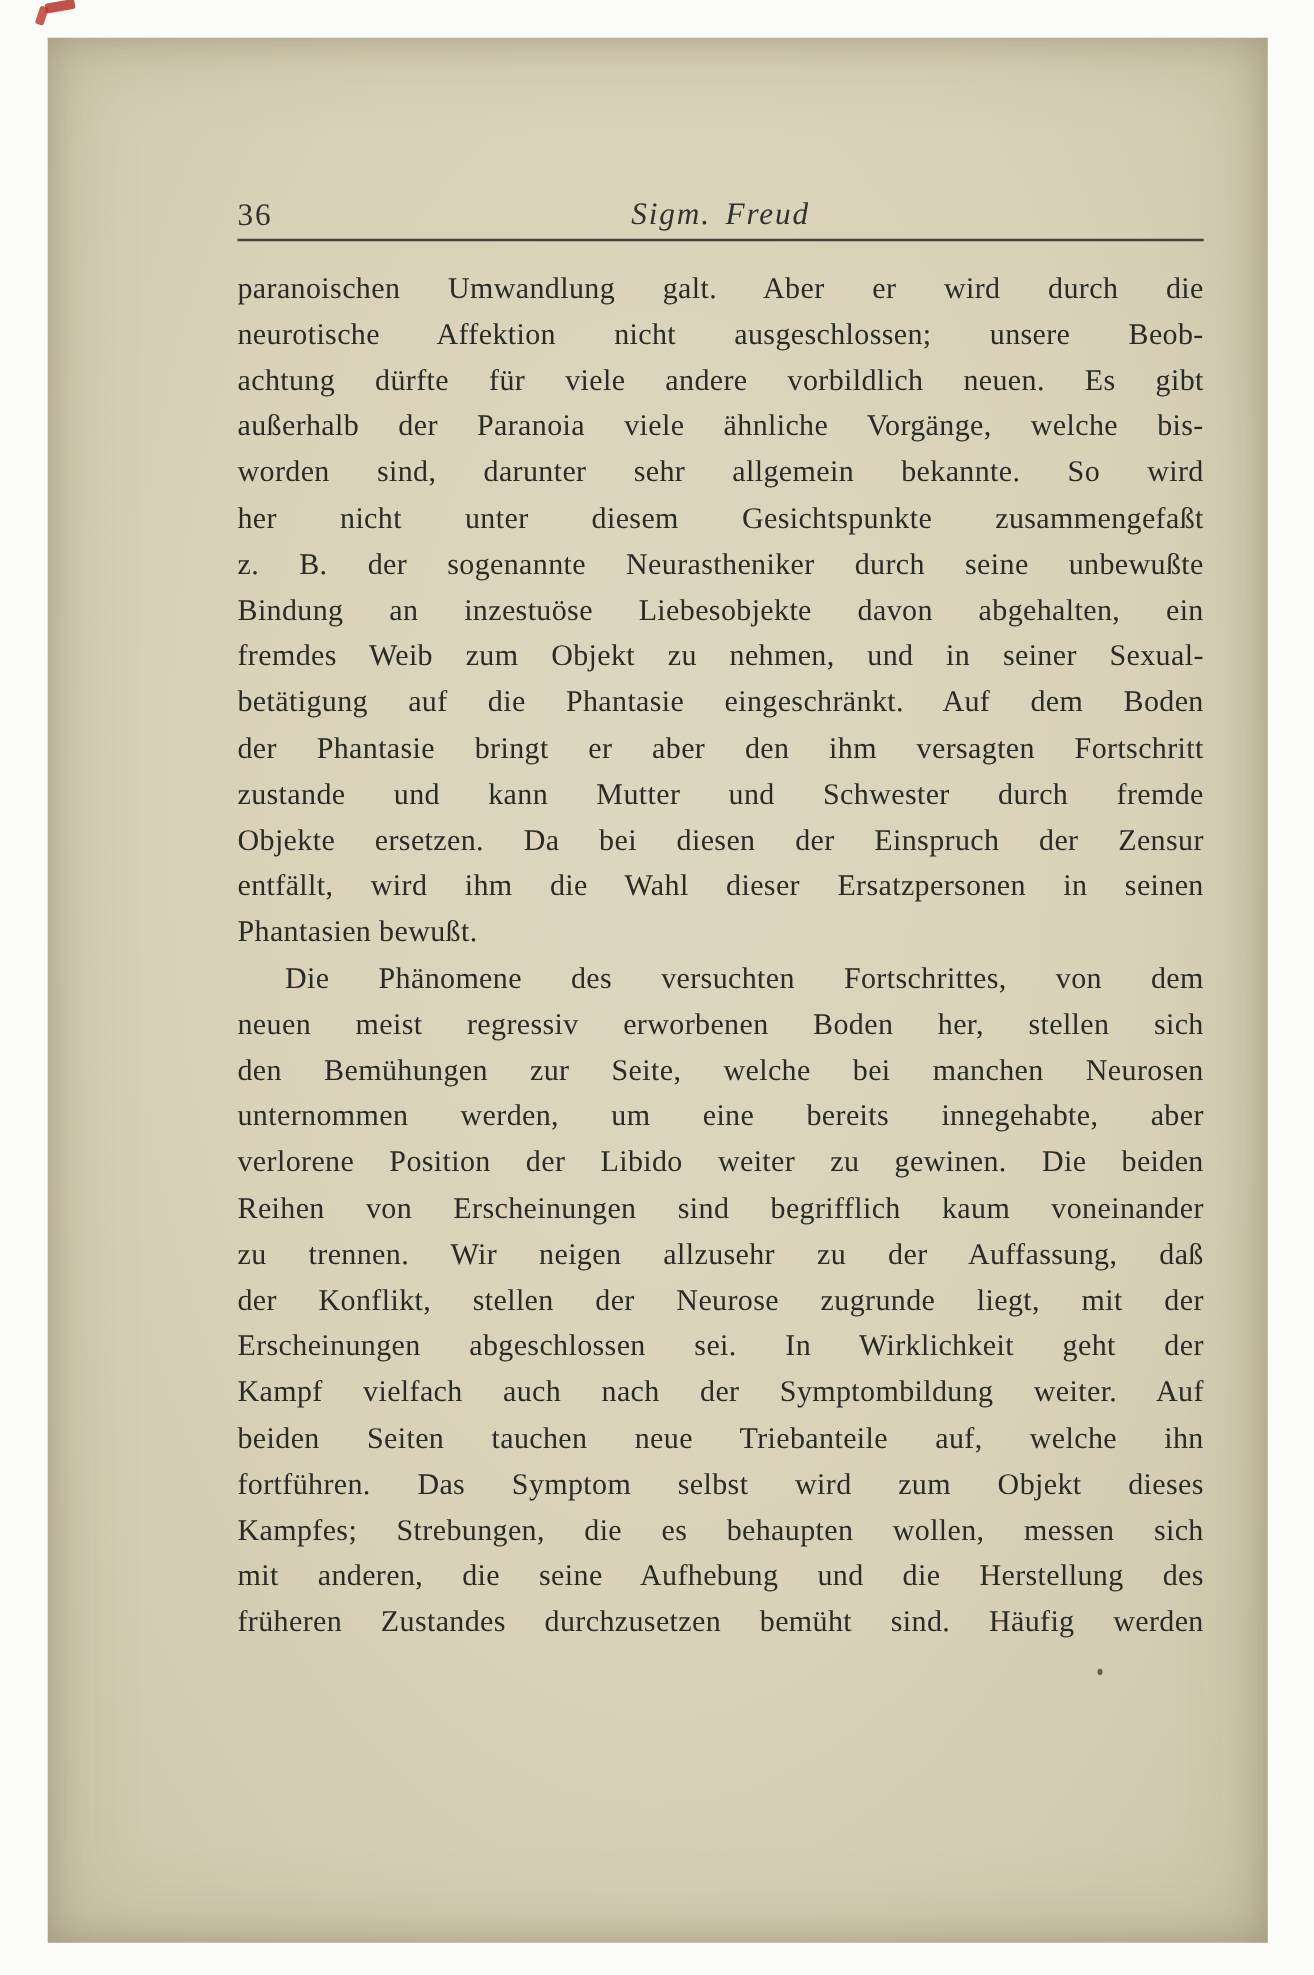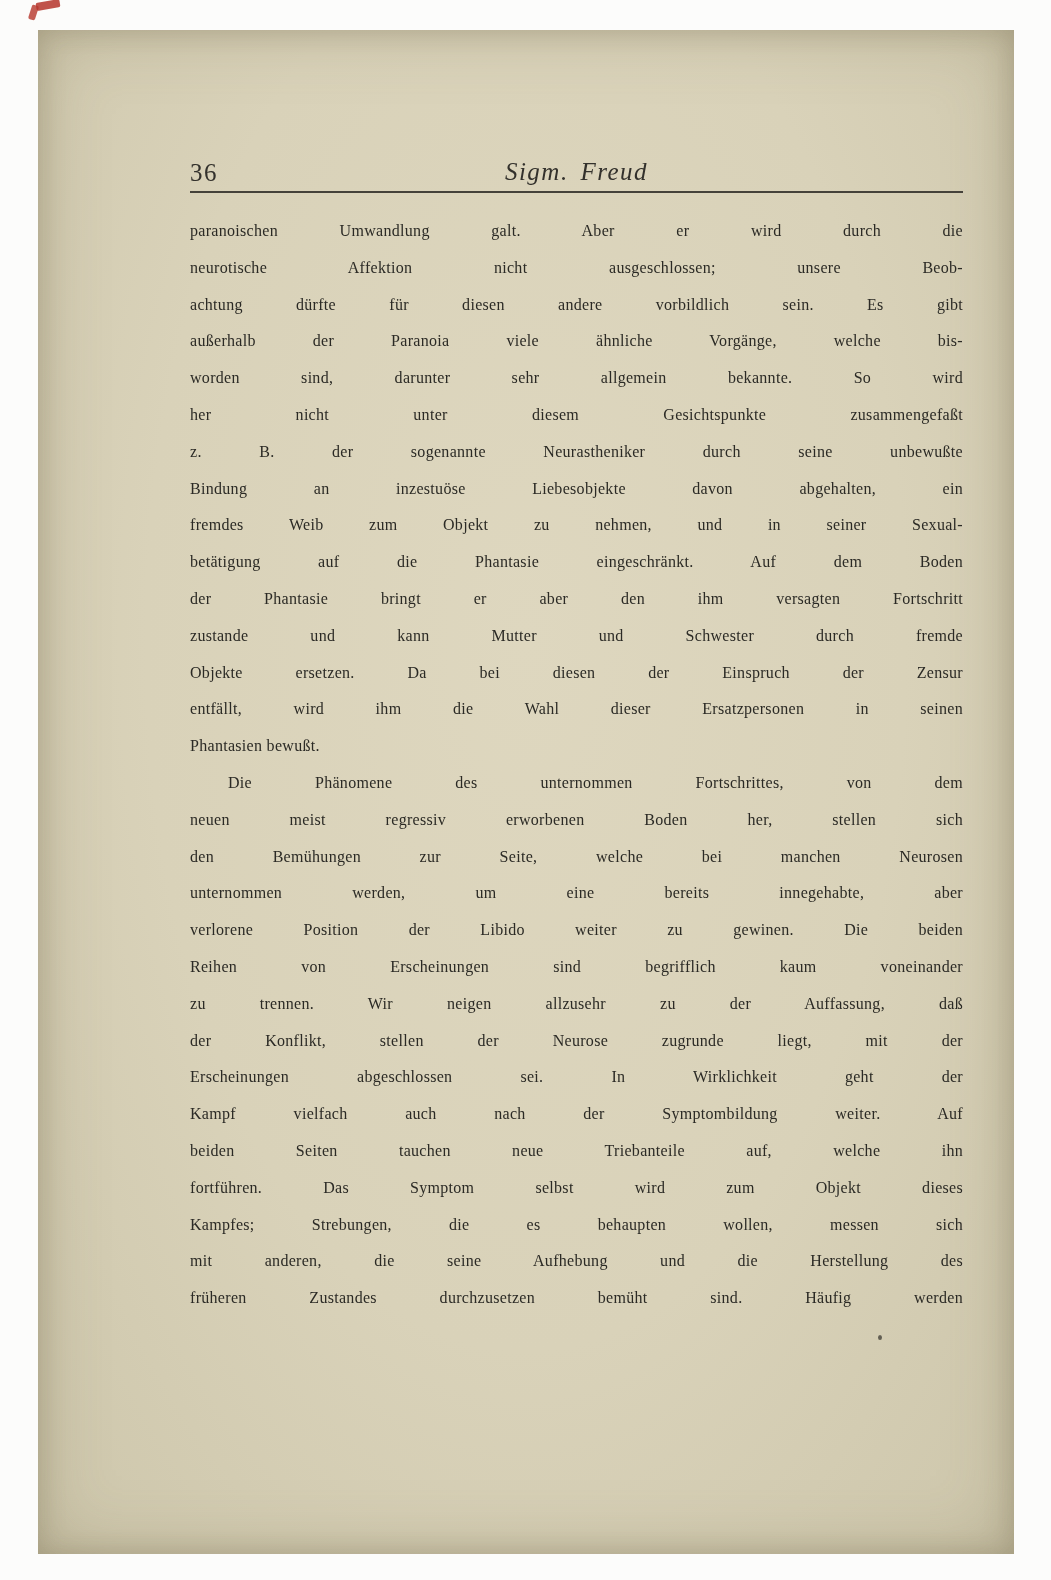--- a/index.html
+++ b/index.html
@@ -53,21 +53,21 @@
     word-spacing: 4px;
     color: var(--heading_ink, #33312c);
   }
   .head-rule {
     border: 0;
     border-top: 2.5px solid var(--rule, #45423a);
     margin-top: 3px;
   }
   .page-text {
     margin-top: 20px;
-    font-size: 16px;
+    font-size: 24px;
     letter-spacing: 0.3px;
     color: var(--ink, #2b2a25);
   }
   .text-line {
     line-height: 36.8px;
     text-align: justify;
     text-align-last: justify;
     -moz-text-align-last: justify;
     white-space: normal;
     hyphens: none;
@@ -97,35 +97,35 @@
 
     <div class="header-row">
       <span class="page-number">36</span>
       <div class="running-head">Sigm. Freud</div>
     </div>
     <hr class="head-rule">
 
     <div class="page-text">
       <div class="text-line">paranoischen Umwandlung galt. Aber er wird durch die</div>
       <div class="text-line">neurotische Affektion nicht ausgeschlossen; unsere Beob-</div>
-      <div class="text-line">achtung dürfte für diesen andere vorbildlich sein. Es gibt</div>
+      <div class="text-line">achtung dürfte für viele andere vorbildlich neuen. Es gibt</div>
       <div class="text-line">außerhalb der Paranoia viele ähnliche Vorgänge, welche bis-</div>
       <div class="text-line">worden sind, darunter sehr allgemein bekannte. So wird</div>
       <div class="text-line">her nicht unter diesem Gesichtspunkte zusammengefaßt</div>
       <div class="text-line">z. B. der sogenannte Neurastheniker durch seine unbewußte</div>
       <div class="text-line">Bindung an inzestuöse Liebesobjekte davon abgehalten, ein</div>
       <div class="text-line">fremdes Weib zum Objekt zu nehmen, und in seiner Sexual-</div>
       <div class="text-line">betätigung auf die Phantasie eingeschränkt. Auf dem Boden</div>
       <div class="text-line">der Phantasie bringt er aber den ihm versagten Fortschritt</div>
       <div class="text-line">zustande und kann Mutter und Schwester durch fremde</div>
       <div class="text-line">Objekte ersetzen. Da bei diesen der Einspruch der Zensur</div>
       <div class="text-line">entfällt, wird ihm die Wahl dieser Ersatzpersonen in seinen</div>
       <div class="text-line last-of-para">Phantasien bewußt.</div>
 
-      <div class="text-line para-indent">Die Phänomene des unternommen Fortschrittes, von dem</div>
+      <div class="text-line para-indent">Die Phänomene des versuchten Fortschrittes, von dem</div>
       <div class="text-line">neuen meist regressiv erworbenen Boden her, stellen sich</div>
       <div class="text-line">den Bemühungen zur Seite, welche bei manchen Neurosen</div>
       <div class="text-line">unternommen werden, um eine bereits innegehabte, aber</div>
       <div class="text-line">verlorene Position der Libido weiter zu gewinen. Die beiden</div>
       <div class="text-line">Reihen von Erscheinungen sind begrifflich kaum voneinander</div>
       <div class="text-line">zu trennen. Wir neigen allzusehr zu der Auffassung, daß</div>
       <div class="text-line">der Konflikt, stellen der Neurose zugrunde liegt, mit der</div>
       <div class="text-line">Erscheinungen abgeschlossen sei. In Wirklichkeit geht der</div>
       <div class="text-line">Kampf vielfach auch nach der Symptombildung weiter. Auf</div>
       <div class="text-line">beiden Seiten tauchen neue Triebanteile auf, welche ihn</div>

